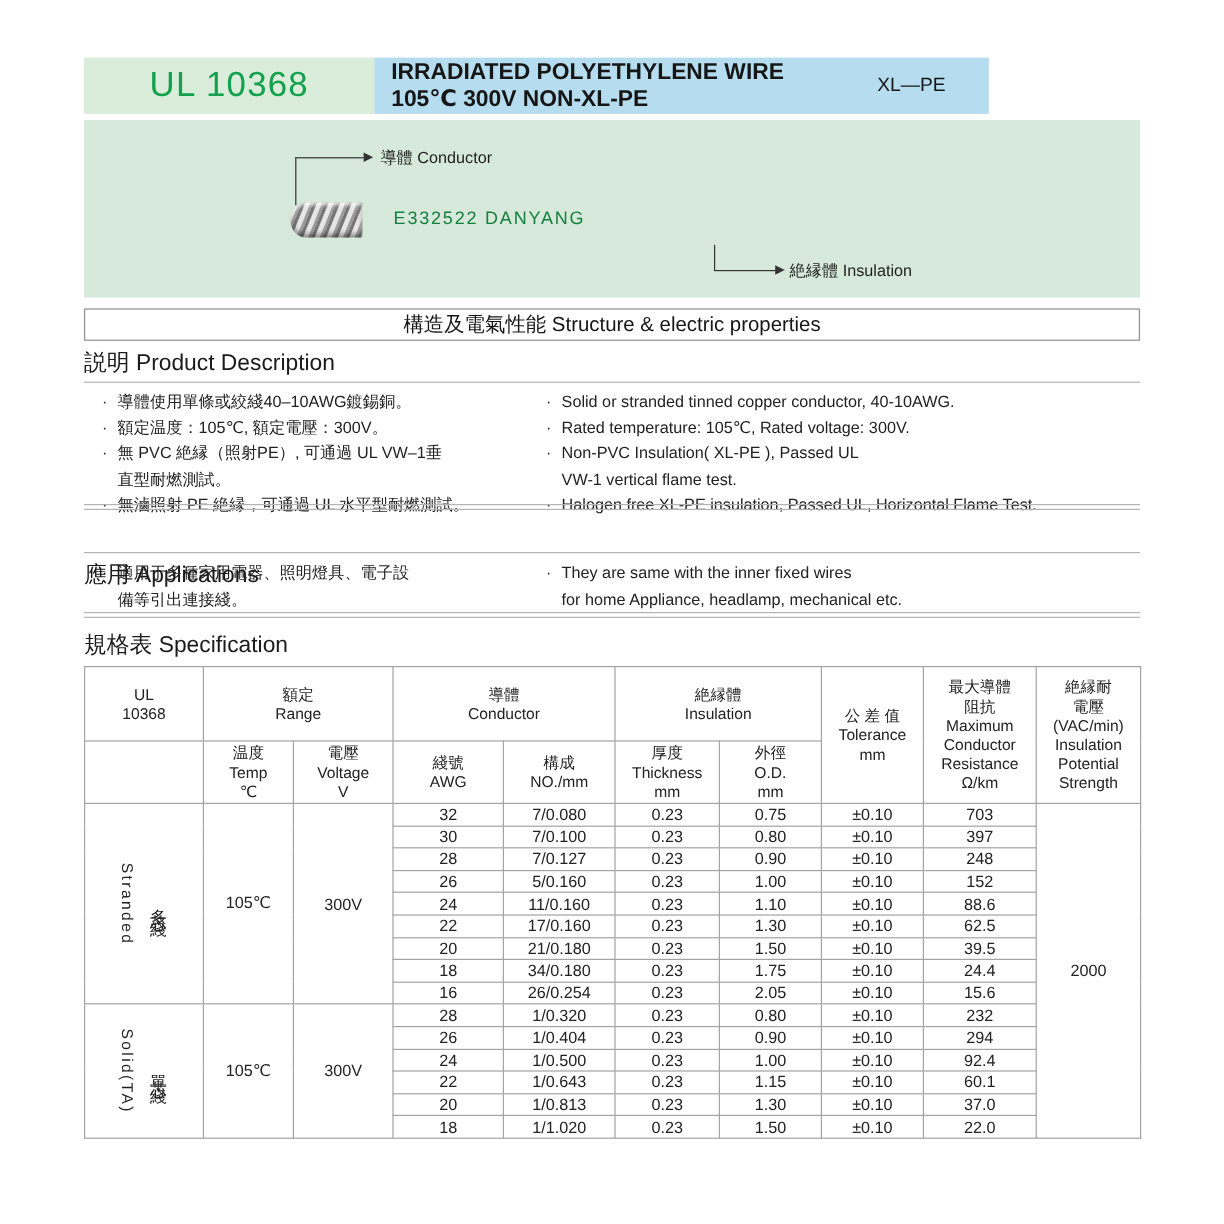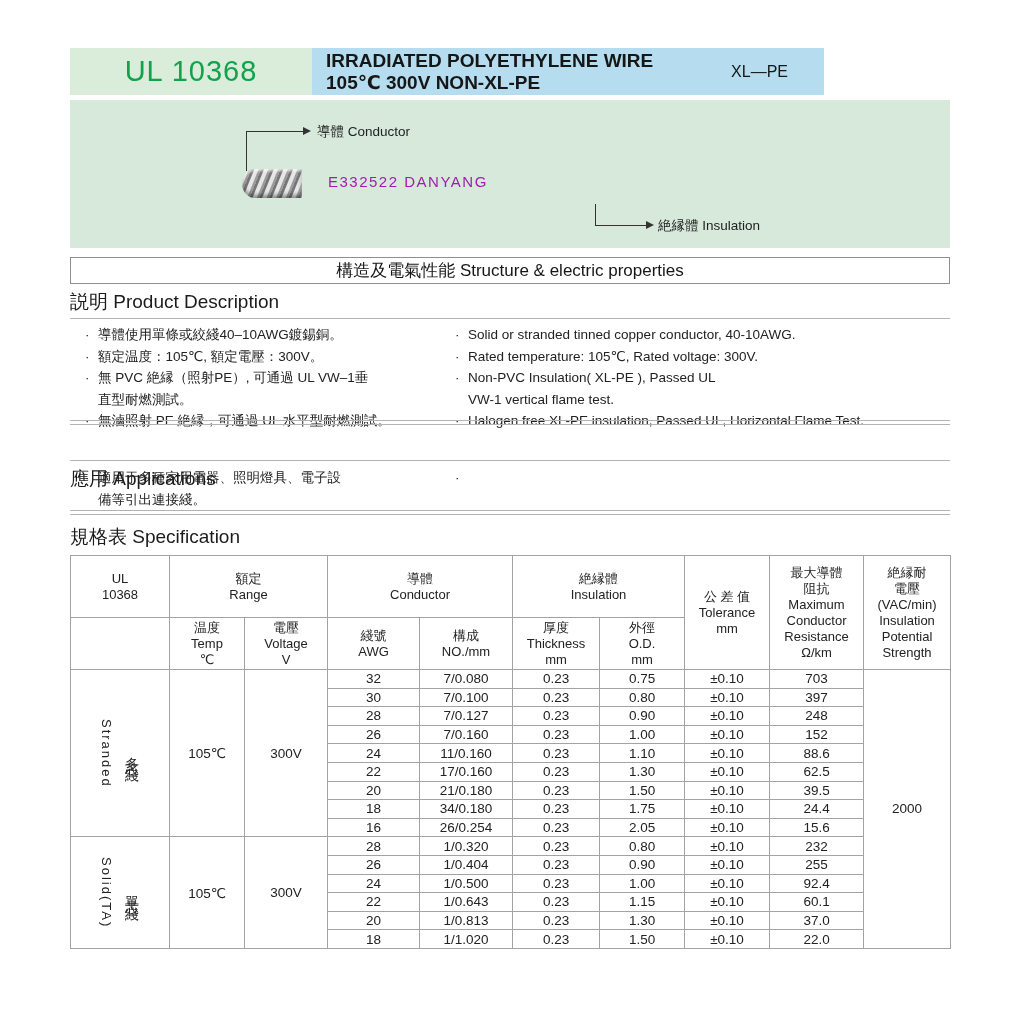--- a/index.html
+++ b/index.html
@@ -41,21 +41,21 @@
     border-radius: 13px 0 0 13px / 50% 0 0 50%;
     box-shadow: inset 0 2px 3px rgba(255,255,255,.75), inset 0 -3px 4px rgba(0,0,0,.4);
   }
   .wire {
     position: absolute; left: 212px; top: 60px; width: 536px; height: 47px;
     background: linear-gradient(180deg, #2d5globalThis 0%, #2d5a9c 0%, #86a9da 12%, #5d8bd0 32%, #3b6fbd 58%, #2b5697 84%, #1d3f70 100%);
     border-radius: 26px 3px 3px 26px / 50% 12% 12% 50%;
   }
   .wire-label {
     position: absolute; left: 46px; top: 50%; transform: translateY(-62%);
-    color: #a21caf; font-size: 15px; letter-spacing: 1.5px; white-space: nowrap;
+    color: #15803d; font-size: 15px; letter-spacing: 1.5px; white-space: nowrap;
   }
   .lead { position: absolute; background: #333333; }
   .lead-v1 { left: 176px; top: 31px; width: 1px; height: 40px; }
   .lead-h1 { left: 176px; top: 31px; width: 57px; height: 1px; }
   .lead-v2 { left: 525px; top: 104px; width: 1px; height: 21px; }
   .lead-h2 { left: 525px; top: 125px; width: 51px; height: 1px; }
   .arrow-r {
     position: absolute; width: 0; height: 0;
     border-left: 8px solid #333333; border-top: 4px solid transparent; border-bottom: 4px solid transparent;
   }
@@ -195,20 +195,22 @@
     <div class="col-zh">
       <div class="bullet">
           <span class="dot">·</span>
           <span class="txt">適用于多種家用電器、照明燈具、電子設
 備等引出連接綫。</span>
         </div>
     </div>
     <div class="col-en">
       <div class="bullet">
           <span class="dot">·</span>
+          <span class="txt">They are same with the inner fixed wires
+for home Appliance, headlamp, mechanical etc.</span>
         </div>
     </div>
   </div>
   <div class="rule-double dbl-2"></div>
 
   <div class="sec-head head-spec">規格表 Specification</div>
 
   <table class="spec-table">
     <colgroup>
       <col style="width:99px">
@@ -297,21 +299,21 @@
         <tr>
           <td>28</td>
           <td>7/0.127</td>
           <td>0.23</td>
           <td>0.90</td>
           <td>±0.10</td>
           <td>248</td>
         </tr>
         <tr>
           <td>26</td>
-          <td>7/0.160</td>
+          <td>5/0.160</td>
           <td>0.23</td>
           <td>1.00</td>
           <td>±0.10</td>
           <td>152</td>
         </tr>
         <tr>
           <td>24</td>
           <td>11/0.160</td>
           <td>0.23</td>
           <td>1.10</td>
@@ -365,21 +367,21 @@
           <td>0.80</td>
           <td>±0.10</td>
           <td>232</td>
         </tr>
         <tr>
           <td>26</td>
           <td>1/0.404</td>
           <td>0.23</td>
           <td>0.90</td>
           <td>±0.10</td>
-          <td>255</td>
+          <td>294</td>
         </tr>
         <tr>
           <td>24</td>
           <td>1/0.500</td>
           <td>0.23</td>
           <td>1.00</td>
           <td>±0.10</td>
           <td>92.4</td>
         </tr>
         <tr>

